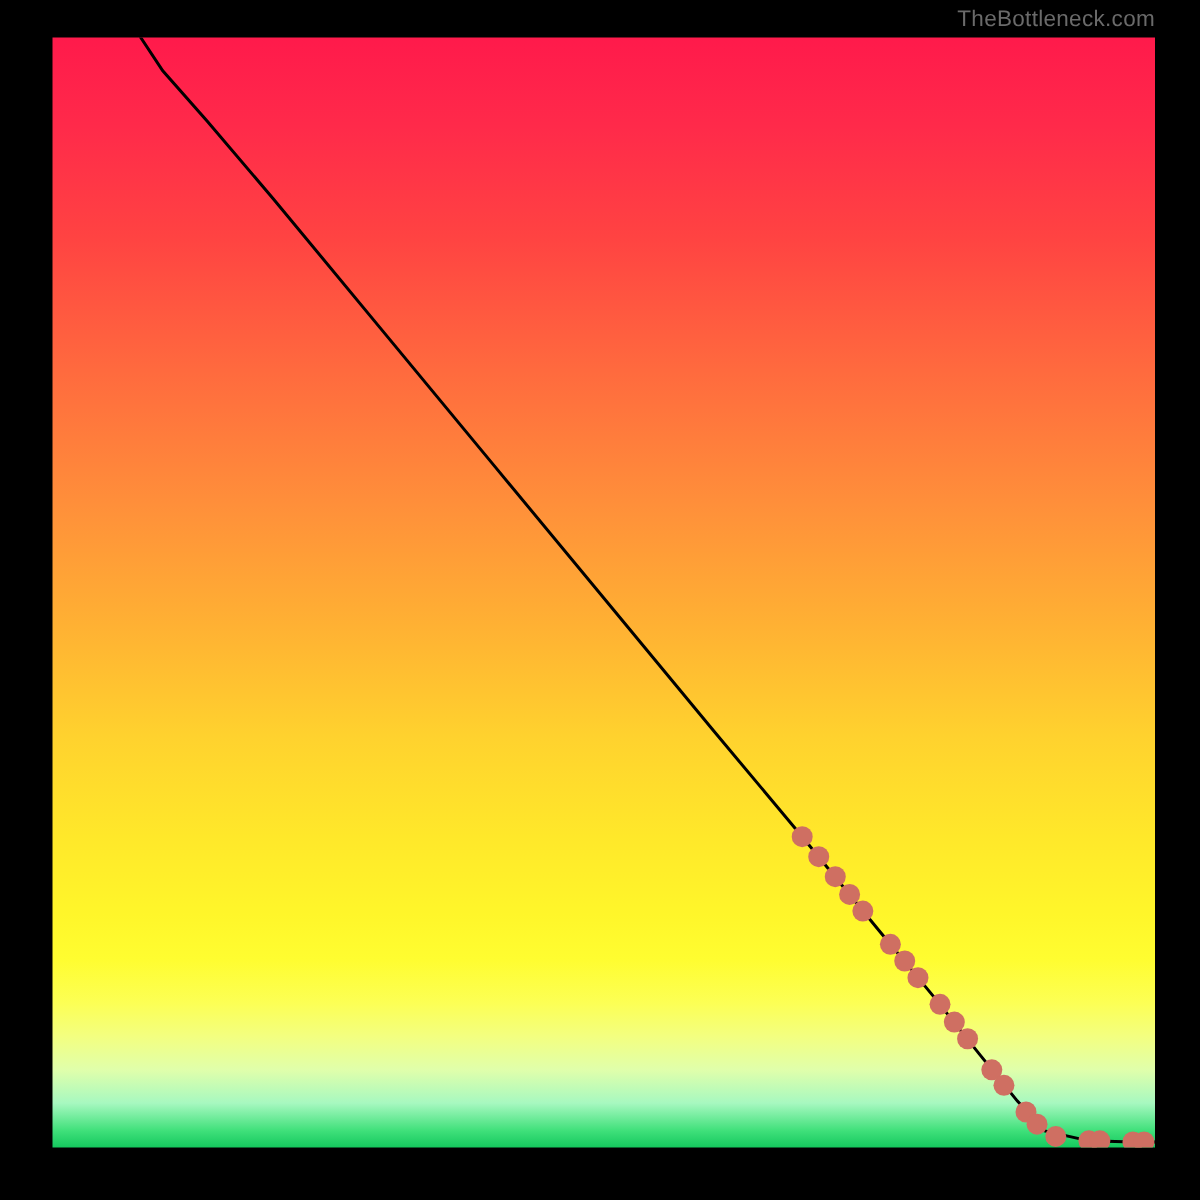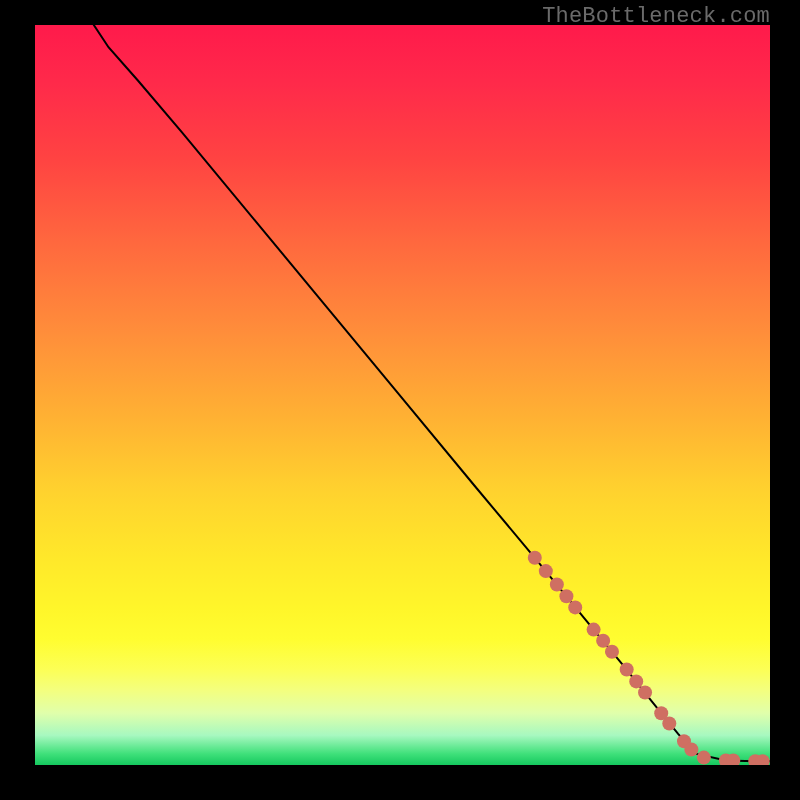--- a/index.html
+++ b/index.html
@@ -43,25 +43,24 @@
       #a7f8c0 96%,
       #3fe07a 98.5%,
       #15c85e 100%
     );
   }
   .watermark {
     position: absolute;
     top: 4px;
     right: 30px;
     color: #6a6a6a;
-    font-size: 22px;
+    font-size: 15px;
     font-weight: 400;
     letter-spacing: 0.2px;
     user-select: none;
-    font-family: Liberation Mono, monospace;
   }
   svg.curve {
     position: absolute;
     left: 0;
     top: 0;
     width: 735px;
     height: 740px;
   }
 </style>
 </head>

